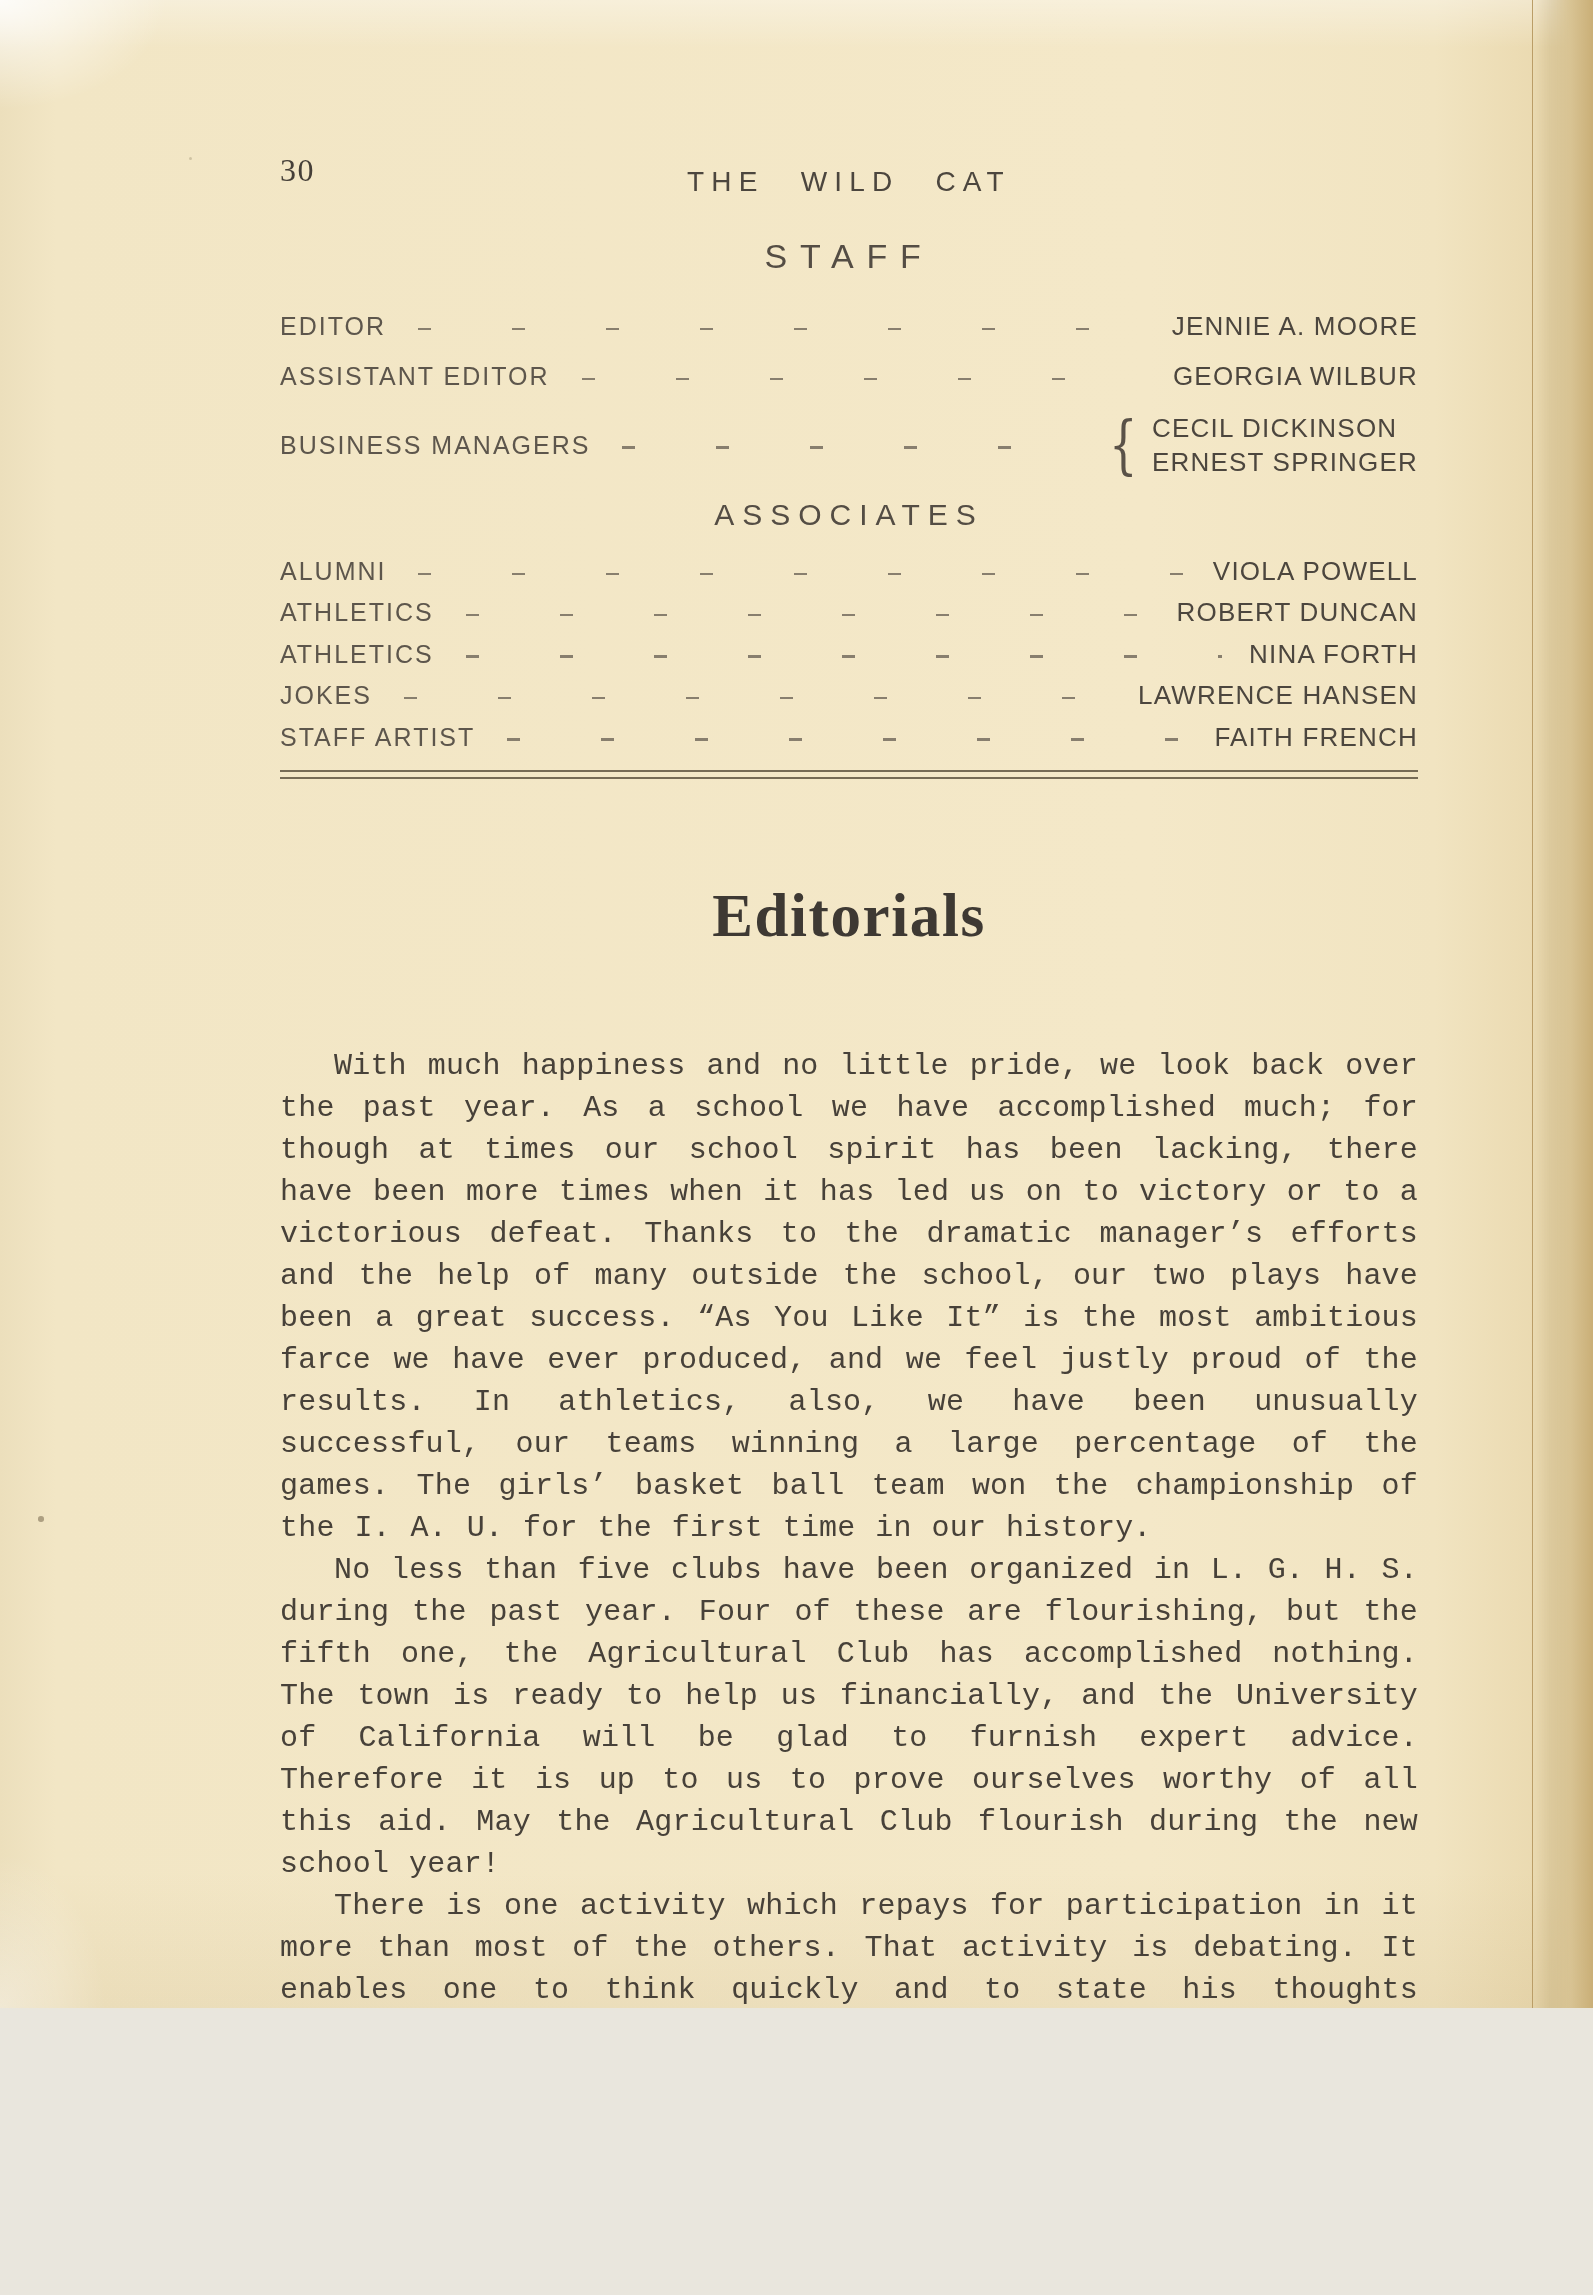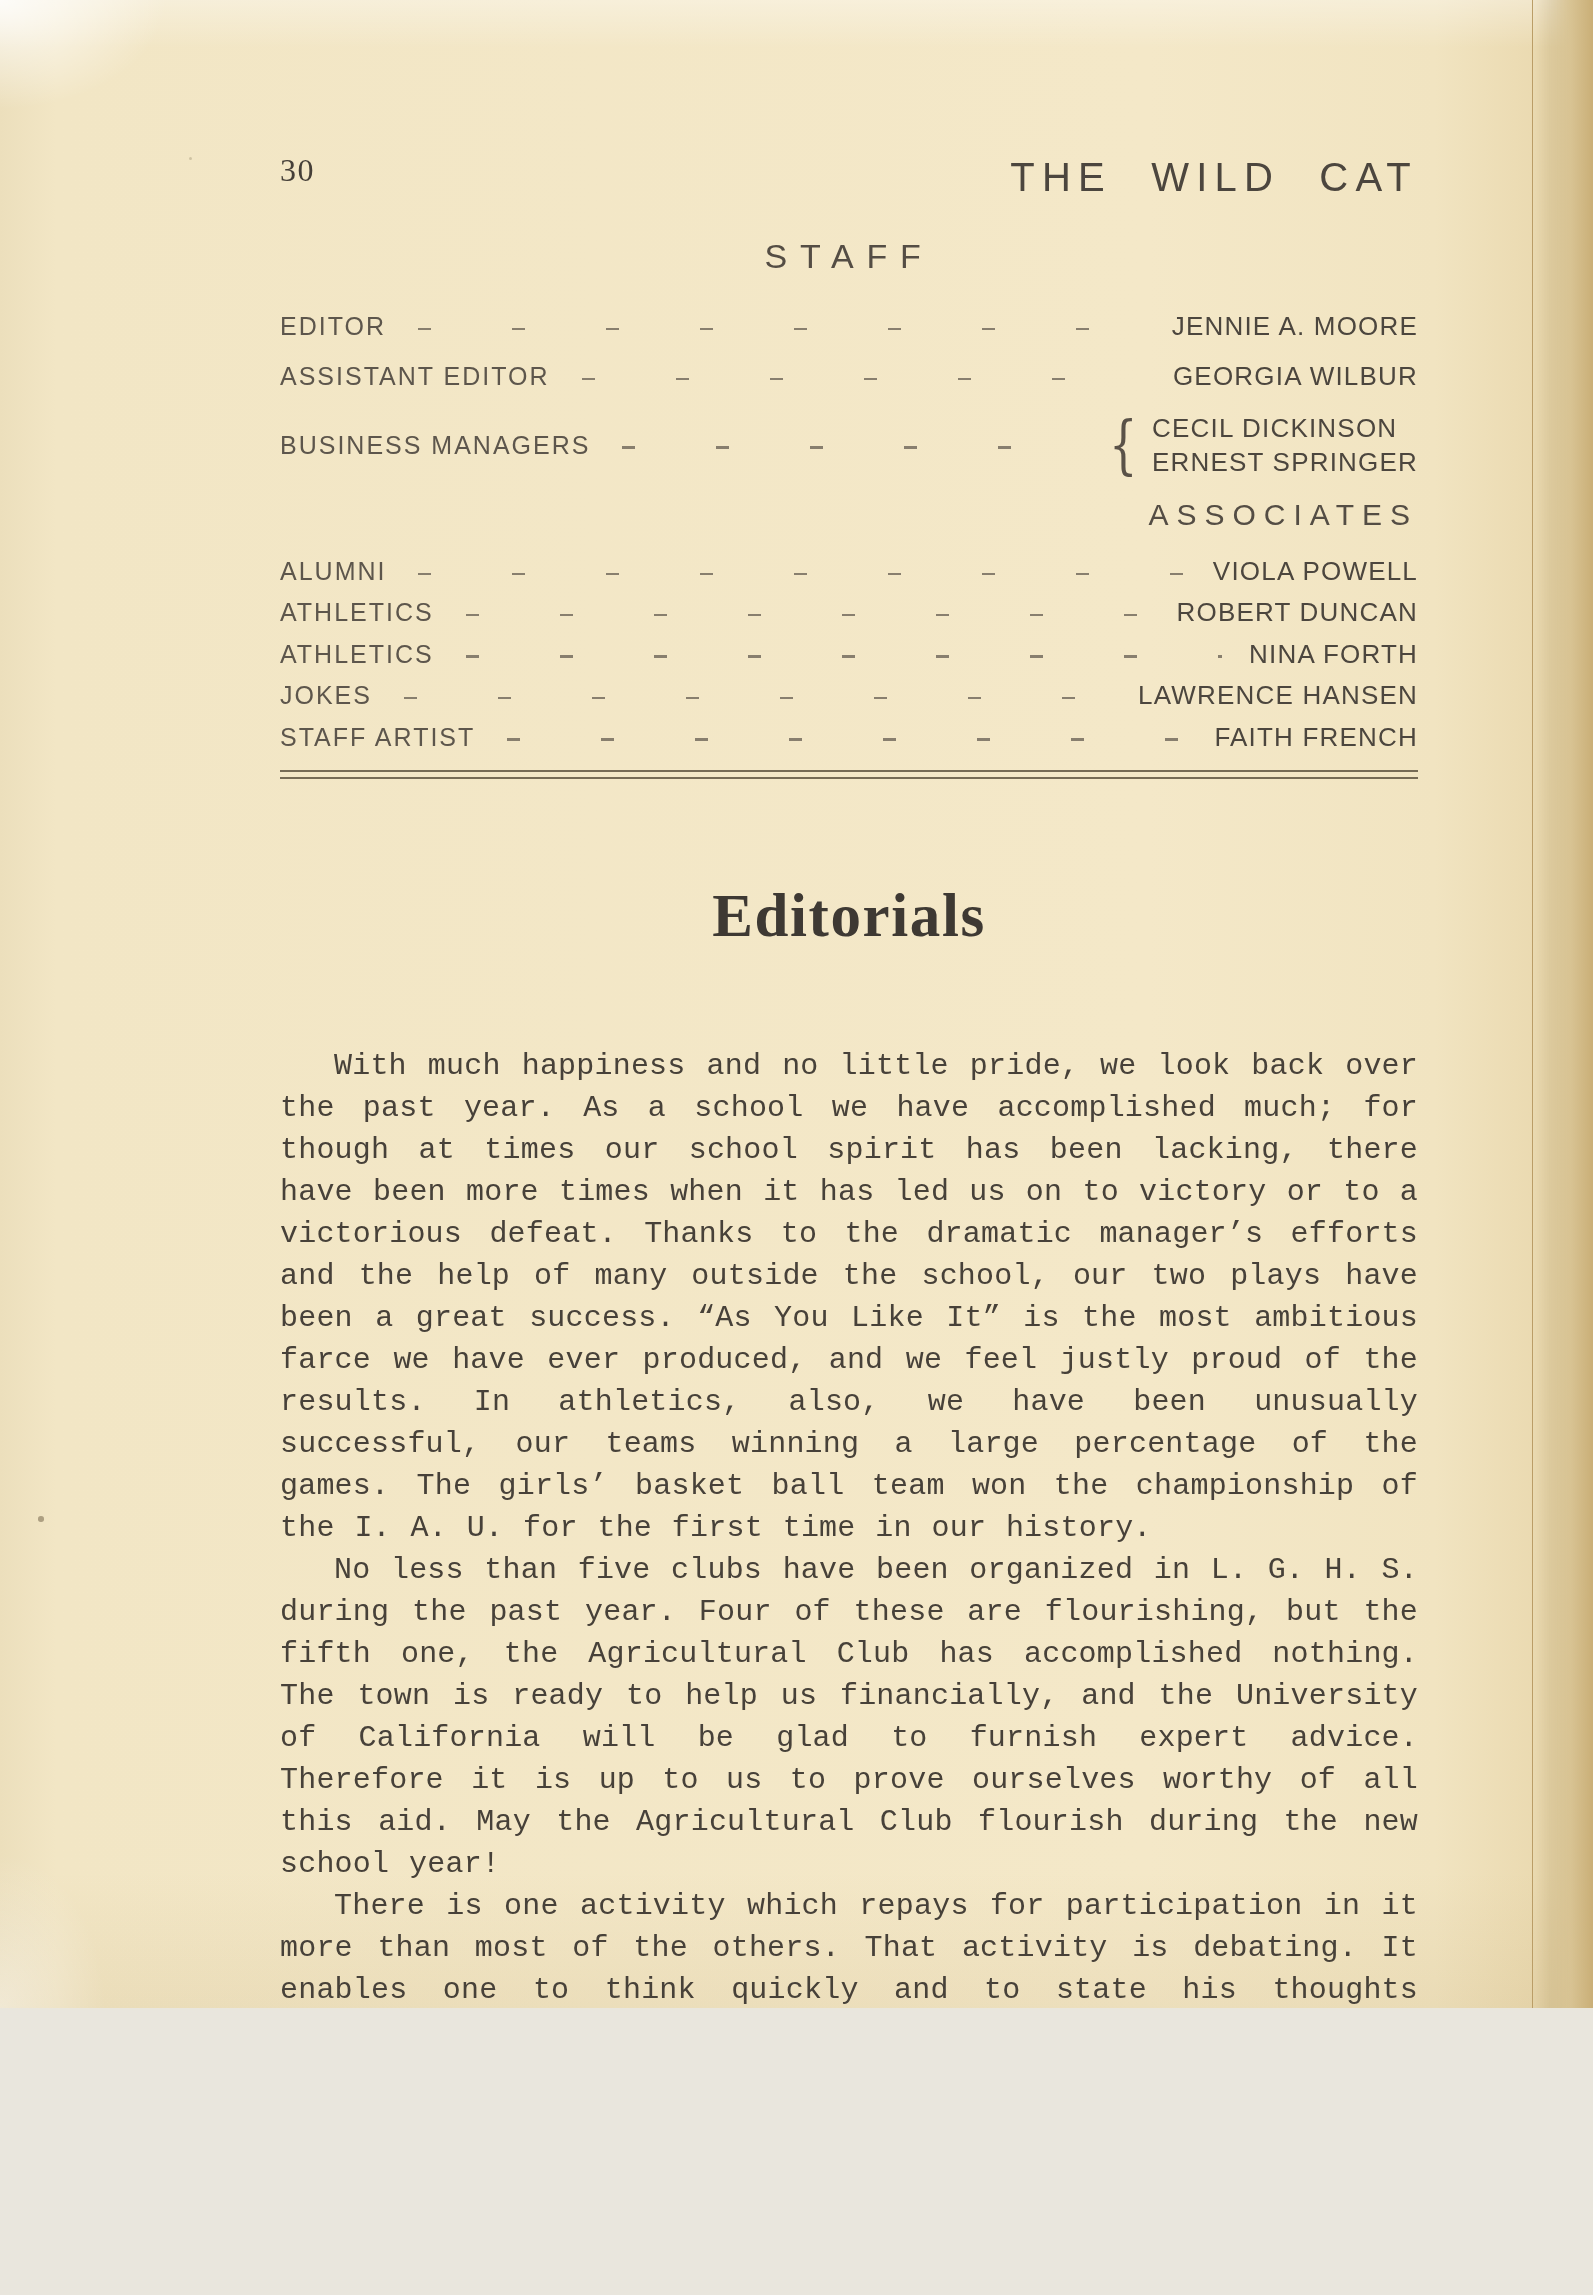--- a/index.html
+++ b/index.html
@@ -46,40 +46,40 @@
     font-family: "Liberation Sans", sans-serif;
     color: #4f4941;
   }
   .page-num {
     position: absolute; left: 0; top: 0;
     font-size: 32px; letter-spacing: 1.6px;
     font-family: "Liberation Serif", serif;
     color: #453f38;
   }
   .journal-title {
-    position: absolute; left: 0; right: 0; top: 3px;
-    text-align: right;
-    font-size: 40px;
+    position: absolute; left: 0; right: 0; top: 14px;
+    text-align: center;
+    font-size: 28px;
     letter-spacing: 7.2px;
     word-spacing: 21px;
     color: #4c463e;
   }
 
   
   .staff-title {
     text-align: center;
     font-family: "Liberation Sans", sans-serif;
     font-weight: 400;
     font-size: 34px;
     letter-spacing: 12.8px;
     color: #544d44;
     margin-bottom: 35px;
   }
   .assoc-title {
-    text-align: right;
+    text-align: center;
     font-family: "Liberation Sans", sans-serif;
     font-weight: 400;
     font-size: 30px;
     letter-spacing: 8px;
     color: #544d44;
     margin: 6.4px 0 24px;
   }
 
   .staff-row {
     display: flex;

